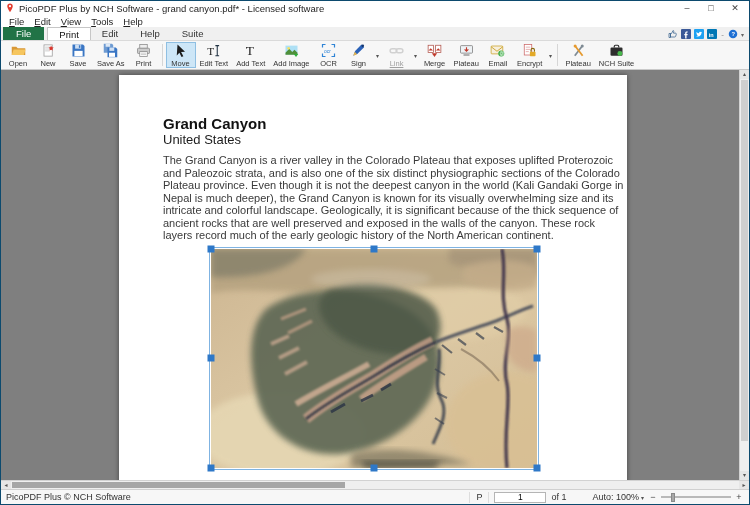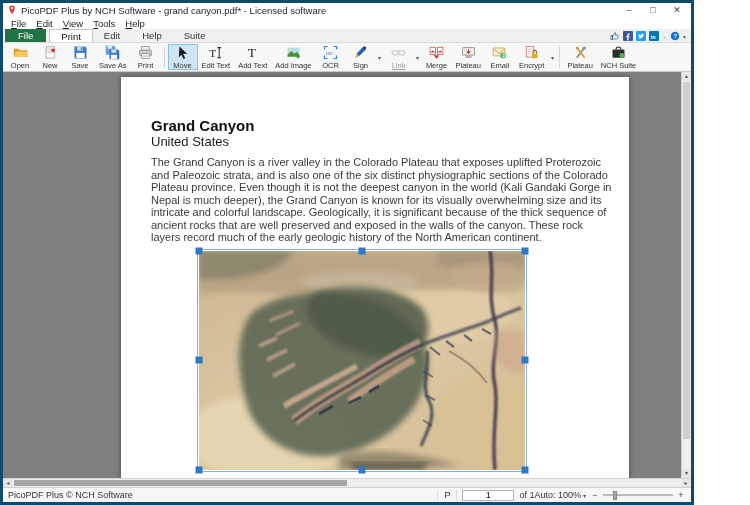--- a/index.html
+++ b/index.html
@@ -1,18 +1,18 @@
 <!DOCTYPE html>
 <html><head>
 <meta charset="utf-8">
 <style>
   * { margin:0; padding:0; box-sizing:border-box; }
   html,body { width:750px; height:505px; overflow:hidden; }
   body { font-family:"Liberation Sans", sans-serif; background:#fff; }
-  .app { width:694px; height:505px; display:flex; flex-direction:column; border:3px solid #0c4a6e; background:#fff; }
+  .app { width:750px; height:505px; display:flex; flex-direction:column; border:1px solid #0c4a6e; background:#fff; }
 
   
   .titlebar { height:14px; display:flex; align-items:center; gap:4px; padding:0 2px 0 4px; background:#fff; flex:0 0 auto; }
   .app-icon svg { width:10px; height:10px; display:block; }
   .titlebar .title { flex:1; font-size:9.5px; color:#1f1f1f; white-space:nowrap; overflow:hidden; }
   .win-controls { display:flex; }
   .win-btn { width:24px; text-align:center; font-size:9px; color:#444; line-height:13px; cursor:default; }
 
   
   .menubar { height:12px; display:flex; align-items:center; padding-left:3px; background:#fff; flex:0 0 auto; }
@@ -36,21 +36,21 @@
   .tb-btn.active { background:#cde6f7; border-color:#8fbfe2;align-items:center; }
   .tb-btn.disabled svg { opacity:.4; }
   .tb-btn.disabled .tb-label { color:#a0a0a0;text-decoration:underline; }
   .tb-sep { width:1px; background:#d6d6d6; margin:2px 3px; }
   .tb-arrow { width:8px; display:flex; align-items:center; justify-content:center; font-size:6px; color:#555; }
 
   
   .workspace { flex:1 1 auto; display:flex; background:#7f7f7f; overflow:hidden; }
   .canvas { flex:1; position:relative; overflow:hidden; }
   .page { position:absolute; left:118px; top:5px; width:508px; height:430px; background:#fff;
-          box-shadow:0 0 5px rgba(0,0,0,.45); padding:40px 0 0 30px; }
+          box-shadow:0 0 5px rgba(0,0,0,.45); padding:40px 0 0 44px; }
   .doc-title { font-size:15px; font-weight:bold; color:#111; line-height:17px; }
   .doc-subtitle { font-size:13px; color:#1c1c1c; line-height:16px; margin-bottom:6px; }
   .doc-body { width:464px; font-size:11px; line-height:12.5px; color:#3a3a3a; }
   .image-wrap { position:relative; margin:7px 0 0 48px; width:326px; height:219px; }
   .image-wrap svg.photo { display:block; width:326px; height:219px; }
   .sel-border { position:absolute; inset:-2px; border:1px solid #7fb3e2; pointer-events:none; }
   .handle { position:absolute; width:7px; height:7px; background:#2e78c8; }
 
   
   .vscroll { width:10px; background:#efefef; border-left:1px solid #d2d2d2; display:flex; flex-direction:column; align-items:center; flex:0 0 auto; }
@@ -62,21 +62,21 @@
   .hscroll { height:9px; background:#efefef; border-top:1px solid #d2d2d2; position:relative; flex:0 0 auto; }
   .h-arrow { position:absolute; top:0; width:10px; height:8px; font-size:6px; color:#555; line-height:8px; text-align:center; background:#e6e6e6; }
   .h-arrow.left { left:0; } .h-arrow.right { right:0; }
   .hthumb { position:absolute; left:11px; top:1px; width:333px; height:6px; background:#a6a6a6; }
 
   
   .statusbar { height:15px; background:#f7f7f7; border-top:1px solid #d0d0d0; display:flex; align-items:center; font-size:9px; color:#333; padding:0 5px; flex:0 0 auto; }
   .sb-left { flex:1; }
   .sb-cell { border-left:1px solid #ddd; border-right:1px solid #ddd; padding:0 6px; height:11px; display:flex; align-items:center; }
   .page-input { width:52px; height:11px; border:1px solid #b5b5b5; background:#fff; font-size:8.5px; text-align:center; margin:0 5px; font-family:"Liberation Sans",sans-serif; }
-  .sb-of { }
+  .sb-of { margin-right:26px; }
   .zoom-arrow { font-size:6px; color:#555; margin:0 4px 0 2px; }
   .zoom-sign { width:10px; text-align:center; color:#444; }
   .zoom-slider { width:70px; height:2px; background:#b9b9b9; position:relative; margin:0 3px; }
   .zoom-thumb { position:absolute; left:10px; top:-3px; width:4px; height:9px; background:#a8a8a8; border:1px solid #8a8a8a; }
 </style>
 </head>
 <body>
 
 <div class="app">
 

